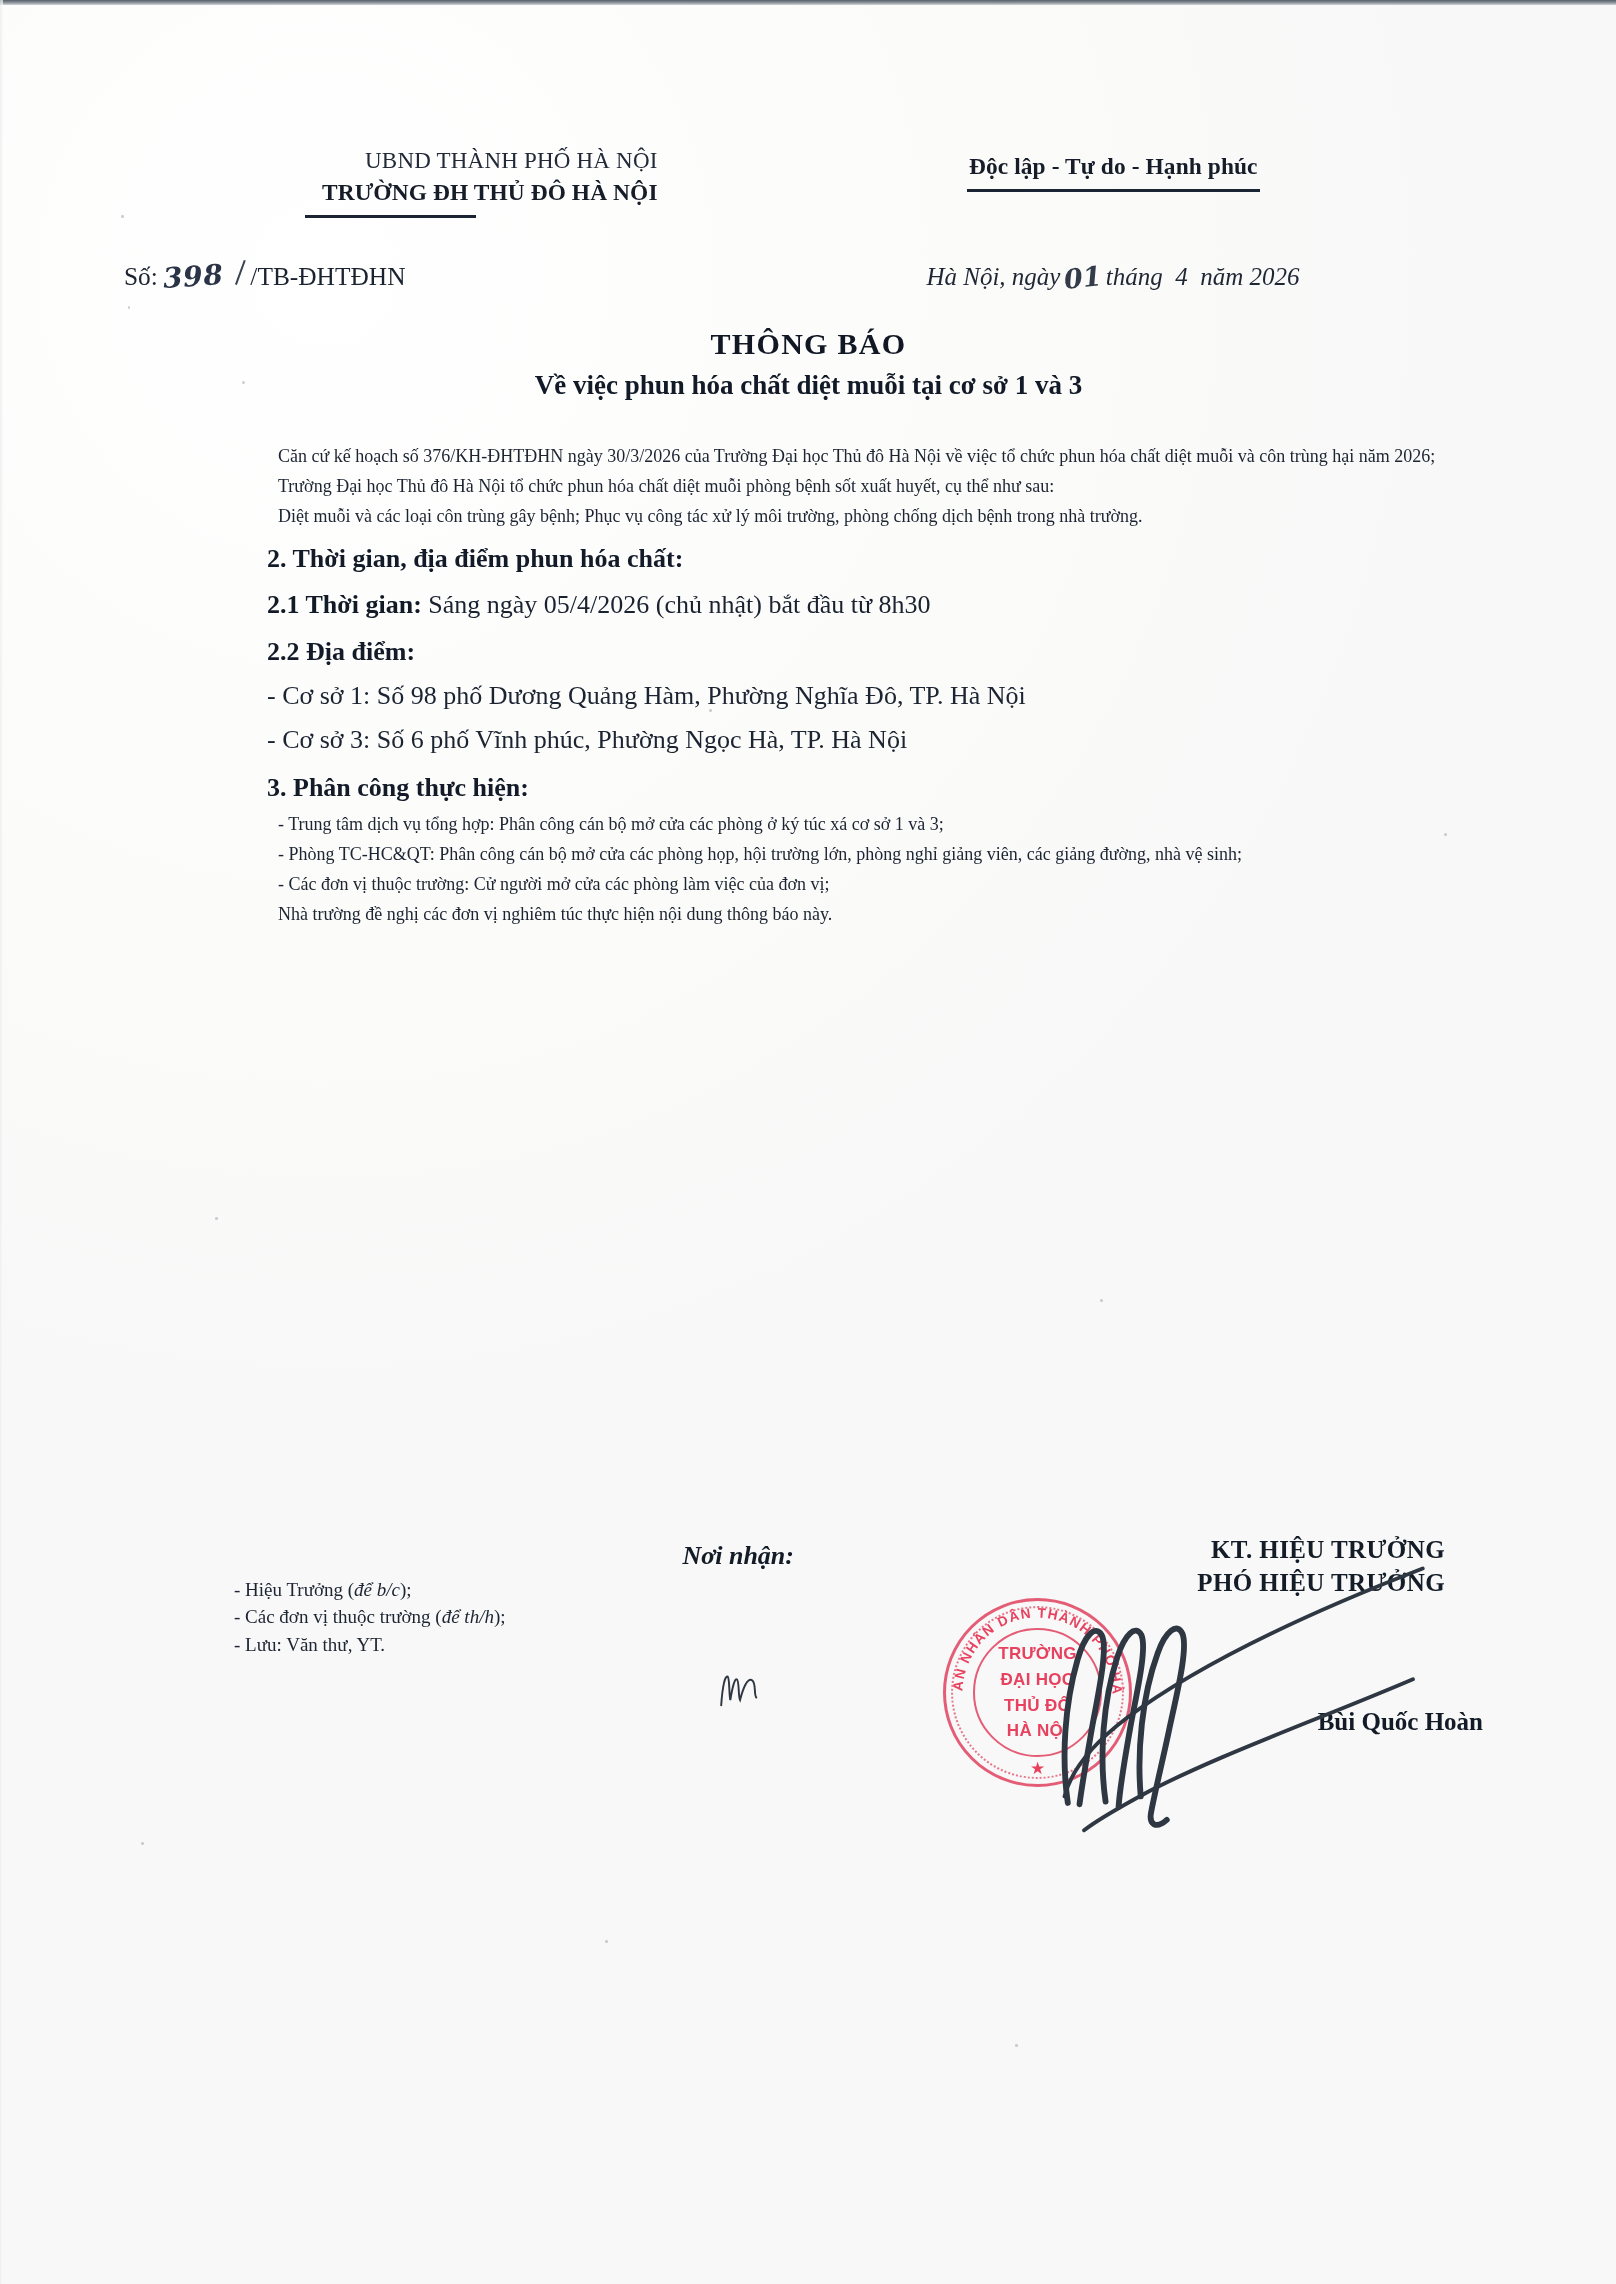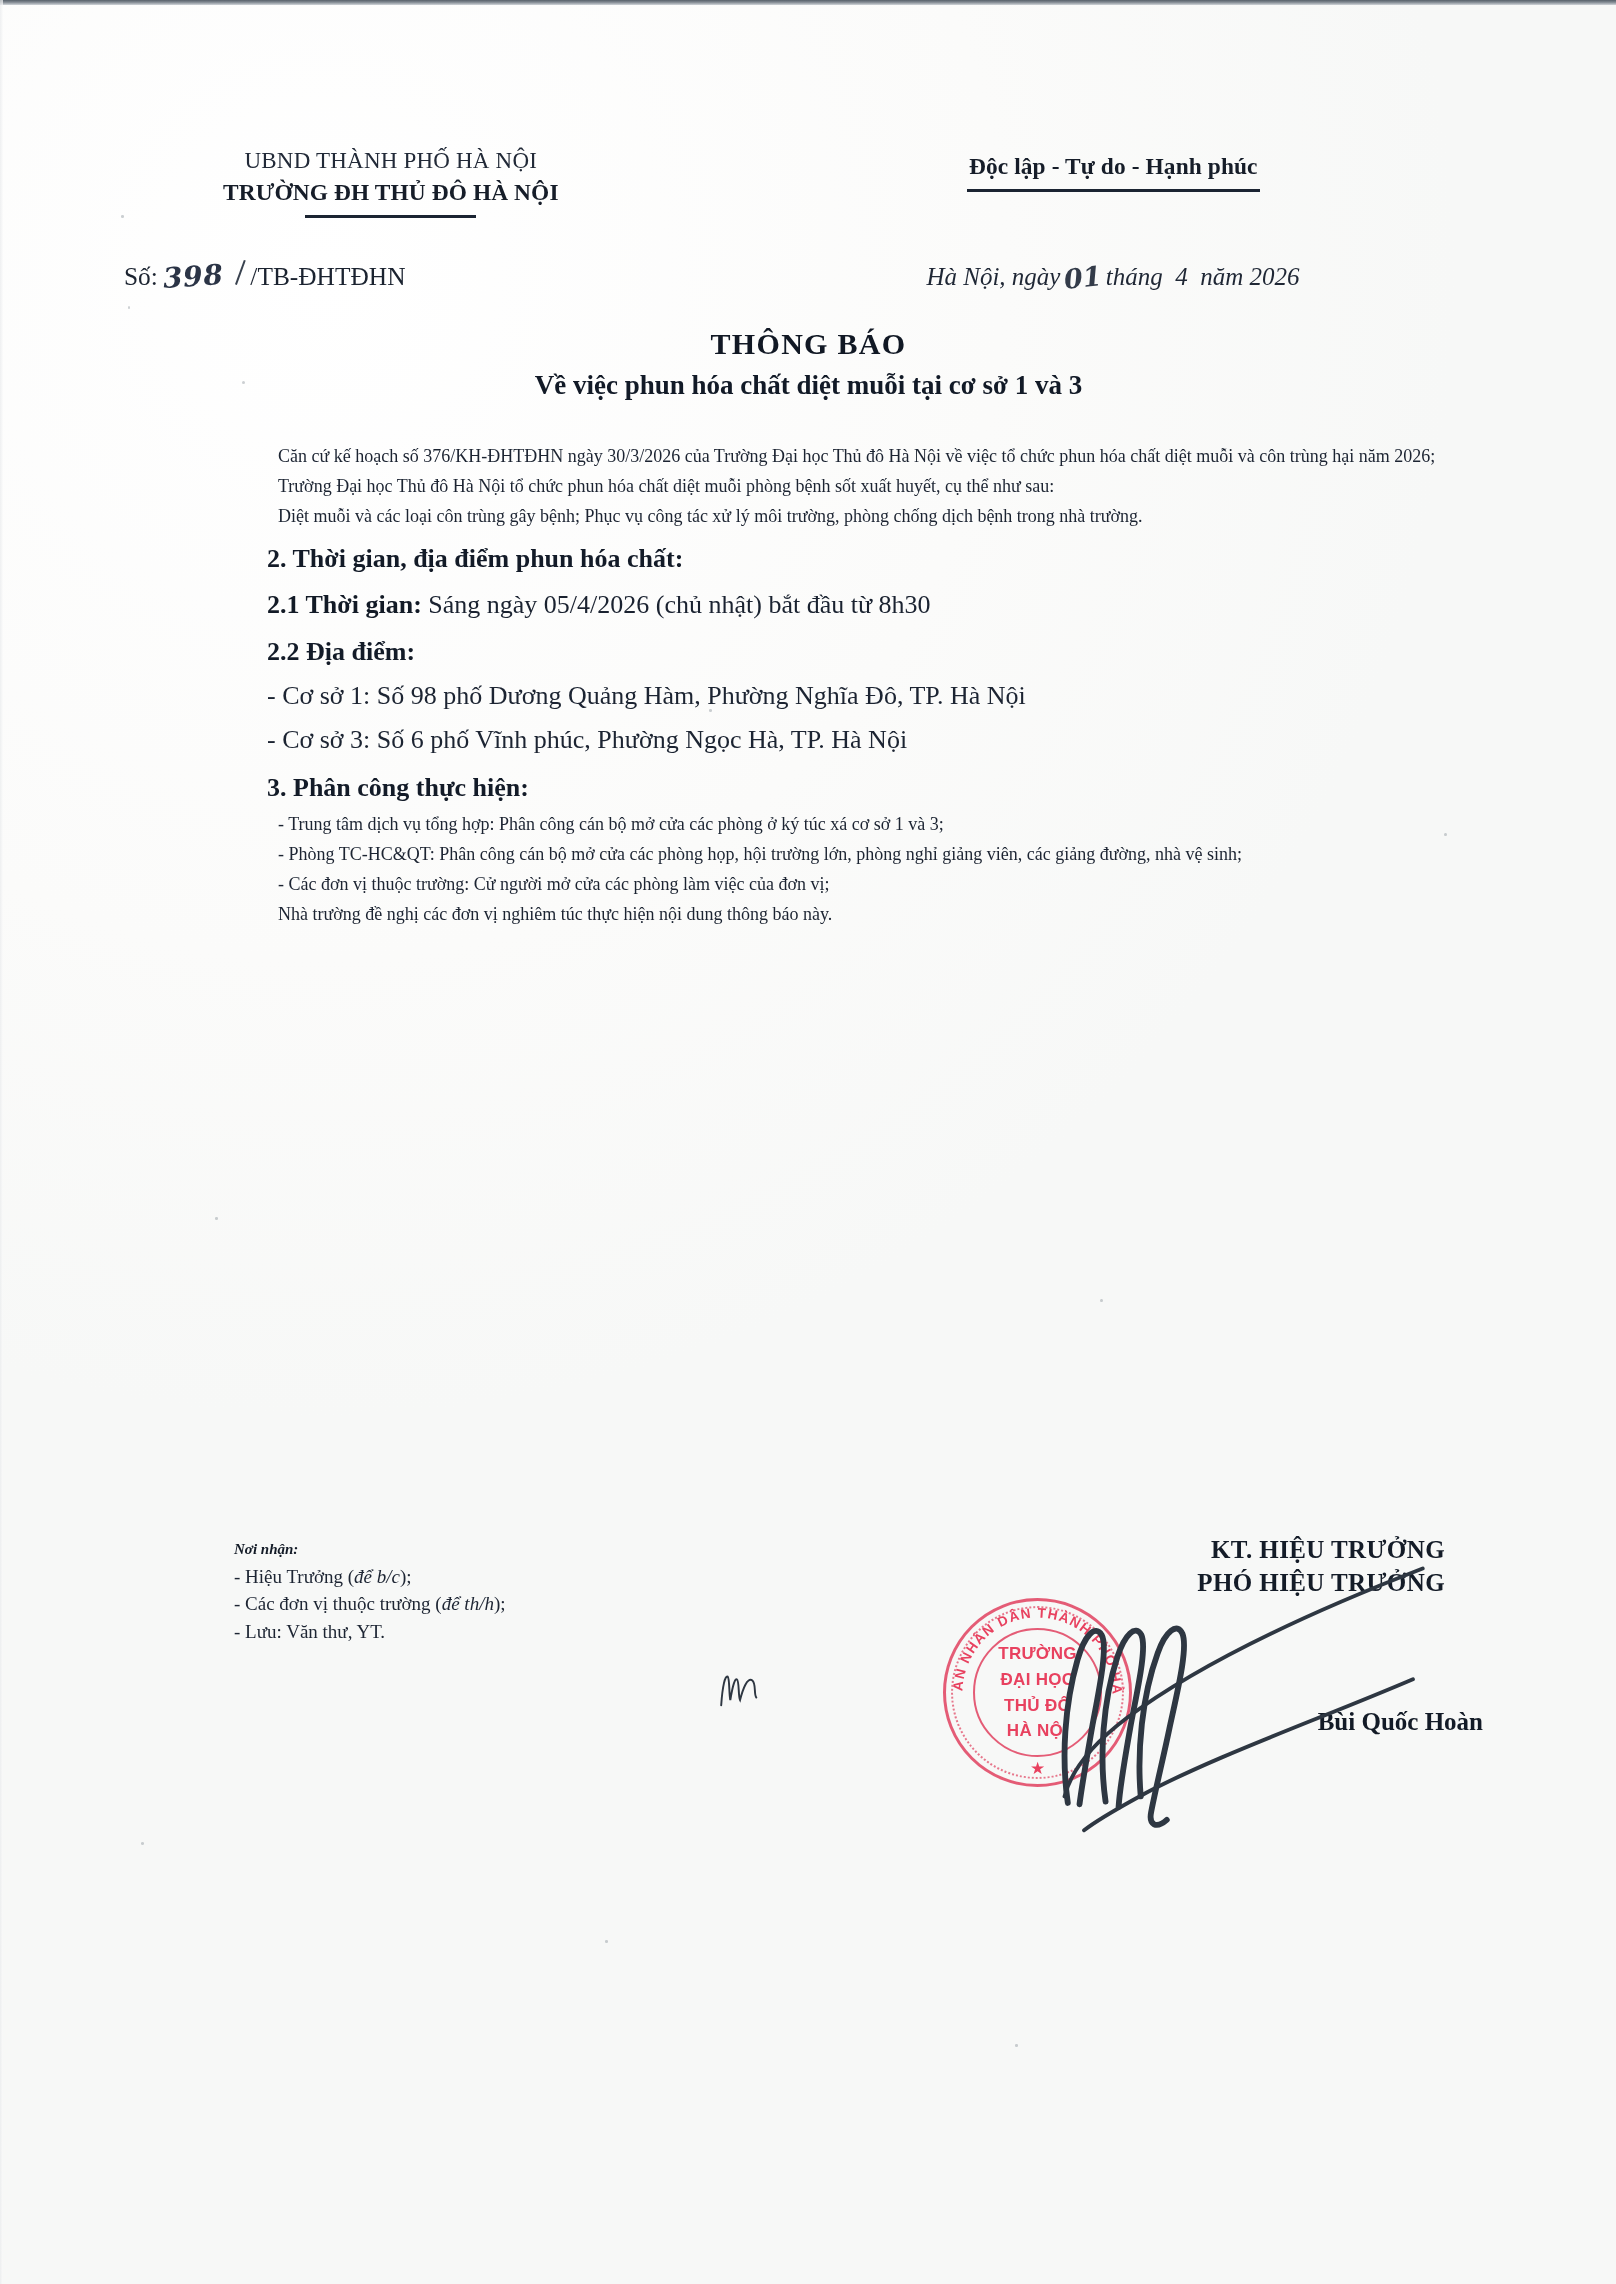--- a/index.html
+++ b/index.html
@@ -30,21 +30,21 @@
     opacity:.7;
   }
   .noise{position:absolute;background:#8f969d;border-radius:50%;opacity:.45;}
 
   
   #header{
     position:absolute;left:124px;top:148px;width:1373px;
     display:flex;align-items:flex-start;
   }
   .hdr-col{text-align:center;}
-  .hdr-left{width:534px;}
+  .hdr-left{width:534px;text-align:right;}
   .hdr-right{width:768px;margin-left:72px;}
   .hdr-line1{
     font-size:23px;letter-spacing:0.2px;white-space:nowrap;
     color:#222a38;
   }
   .hdr-line2{
     font-size:23.4px;font-weight:bold;margin-top:5.2px;white-space:nowrap;
     color:#161d29;letter-spacing:0.1px;
   }
   .hdr-line1.b{font-weight:bold;font-size:25.4px;color:#121824;}
@@ -123,22 +123,23 @@
     font-size:26px;line-height:1.5;text-indent:51px;margin:5.2px 0 2.6px 0;
     color:#1c2432;
   }
 
   
   #footer{position:absolute;left:0;top:1541px;width:1617px;height:404px;}
   #recipients{
     position:absolute;left:234px;top:0;width:560px;
   }
   #recipients .rtitle{
-    font-size:15px;font-weight:bold;font-style:italic;color:#131b27;
+    font-size:26px;font-weight:bold;font-style:italic;color:#131b27;
     margin-bottom:4.6px;
+    text-align:right;
   }
   #recipients .ritem{
     font-size:19px;line-height:1.45;color:#1d2533;white-space:nowrap;
   }
   #recipients .ritem i{font-style:italic;}
   #clerk-sig{
     position:absolute;left:482px;top:125px;width:78px;height:46px;
   }
 
   #signblock{

